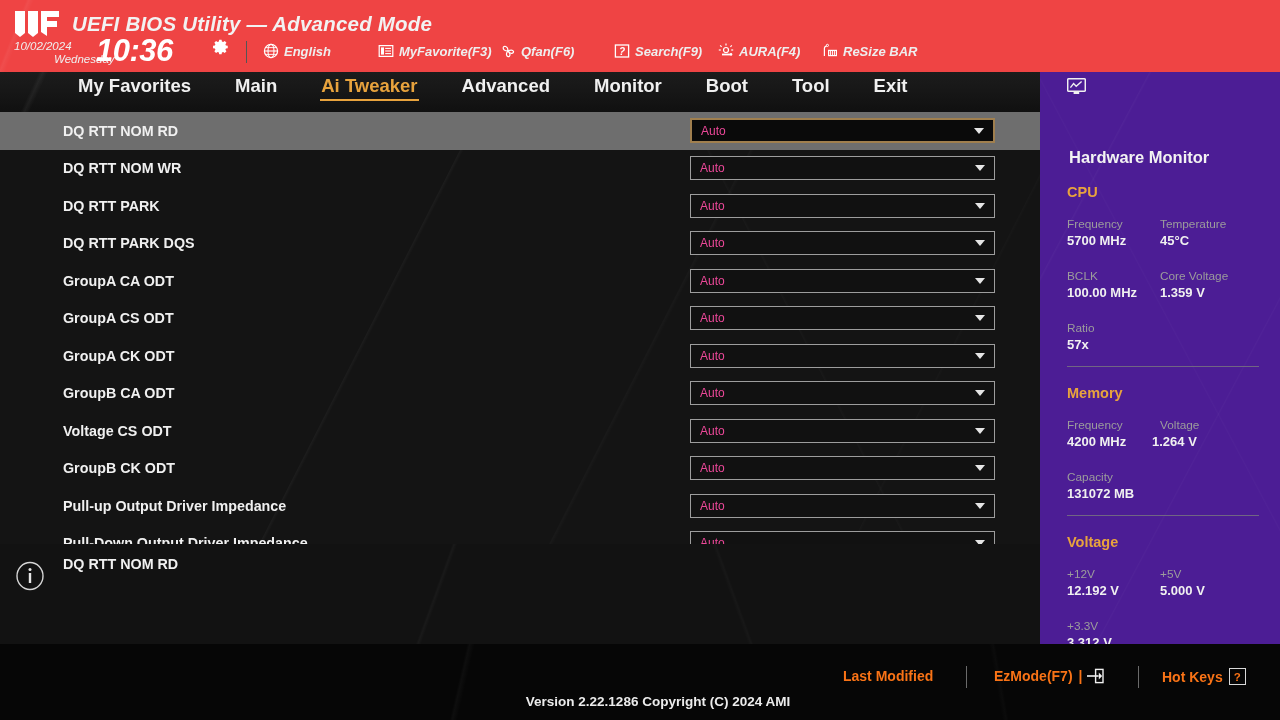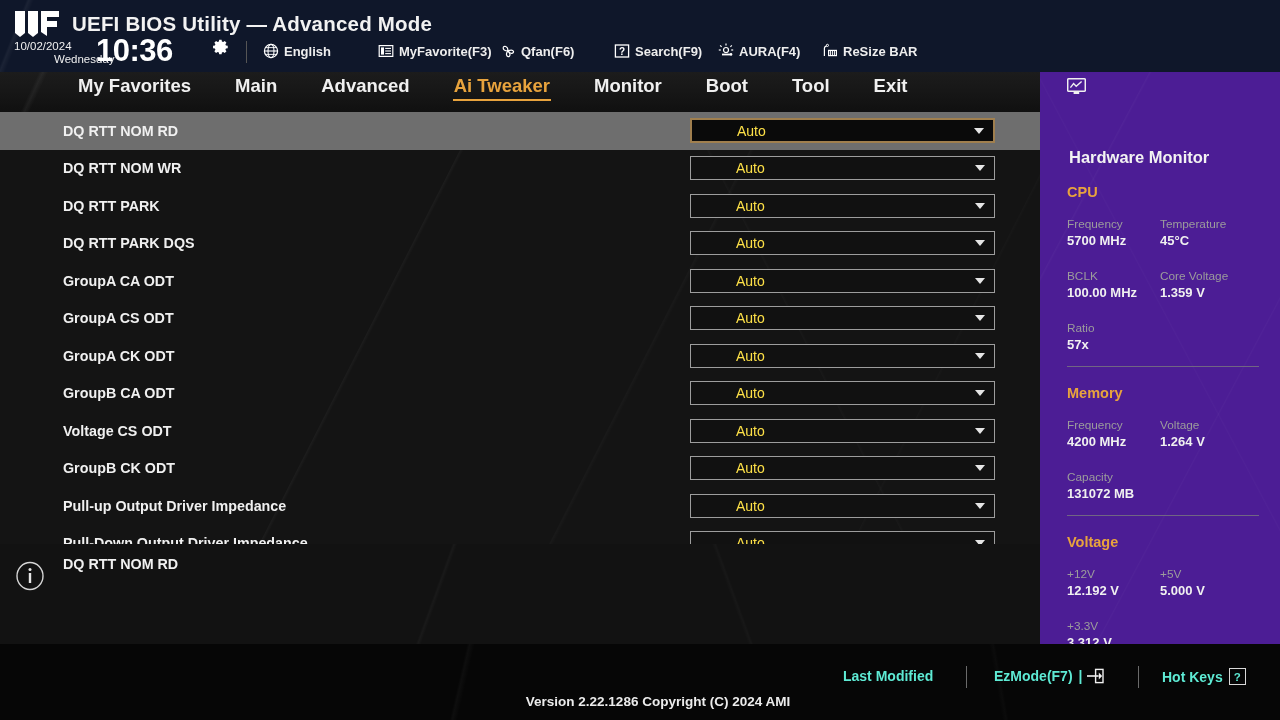--- a/index.html
+++ b/index.html
@@ -23,21 +23,21 @@
       linear-gradient(117deg, transparent 0 85%, rgba(255,255,255,.016) 85.08%, transparent 85.3%);
   }
   .tex2{
     position:absolute; inset:0; pointer-events:none; opacity:.55;
     background:
       linear-gradient(100deg, rgba(255,255,255,.012) 0 24%, transparent 24.2% 100%),
       linear-gradient(250deg, rgba(255,255,255,.010) 0 18%, transparent 18.2% 100%);
   }
 
   
-  #header{ position:absolute; left:0; top:0; width:1280px; height:72px; background:#0f172a; overflow:hidden; }
+  #header{ position:absolute; left:0; top:0; width:1280px; height:72px; background:#ef4444; overflow:hidden;font-style:italic; }
   #header .hdiag{
     position:absolute; inset:0; pointer-events:none;
     background:linear-gradient(112deg, transparent 0 2%, rgba(255,255,255,.05) 2.2%, transparent 2.6% 100%);
   }
   .tuf-logo{ position:absolute; left:13px; top:9px; width:48px; height:30px; }
   .title-main{
     position:absolute; left:72px; top:12px;
     font-size:20.5px; font-weight:bold; letter-spacing:.2px; color:#f2f2f2; white-space:nowrap;
   }
   .dt-block{ position:absolute; left:14px; top:40px; width:78px; line-height:12.5px; }
@@ -64,21 +64,21 @@
   #main{ position:absolute; left:0; top:112px; width:1040px; height:432px; overflow:hidden; background:#141414; }
   #rows{ position:absolute; left:0; top:0; width:1040px; }
   .row{ position:relative; height:37.5px; display:flex; align-items:center; }
   .row.sel{ background:#6e6e6e; }
   .row .lab{ position:absolute; left:63px; font-size:14.3px; font-weight:bold; color:#f0f0f0; white-space:nowrap; }
   .row .dd{
     position:absolute; left:690px; width:305px; height:24px;
     border:1px solid #9d9d9d; background:#111; display:flex; align-items:center; cursor:pointer;
   }
   .row.sel .dd{ border:2px solid #a07f4e; background:#0a0a0a; height:25px; }
-  .dd .val{ position:absolute; left:9px; font-size:14px; color:#fde047; font-weight:normal;margin-left:36px; }
+  .dd .val{ position:absolute; left:9px; font-size:12px; color:#ec4899; font-weight:normal; }
   .dd .car{ position:absolute; right:9px; width:0;height:0;border-left:5px solid transparent;border-right:5px solid transparent;border-top:6px solid #e6e6e6; }
 
   
   #sbtrack{ position:absolute; left:1030px; top:112px; width:6px; height:432px; }
 
   
   #info{ position:absolute; left:0; top:544px; width:1040px; height:100px; background:#121212; overflow:hidden; }
   #info .idiag{position:absolute;inset:0;background:linear-gradient(110deg,transparent 0 42%,rgba(255,255,255,.03) 42.2%,transparent 42.5% 100%),linear-gradient(250deg,transparent 0 30%,rgba(255,255,255,.022) 30.2%,transparent 30.5% 100%);}
   .info-ic{ position:absolute; left:15px; top:17px; width:30px; height:30px; }
   .info-txt{ position:absolute; left:63px; top:12px; font-size:14.3px; font-weight:bold; color:#f0f0f0; }
@@ -89,21 +89,21 @@
   .hw-title{ position:absolute; left:29px; top:76px; font-size:16.5px; font-weight:bold; color:#f2f2f2; }
   .mon-ic{ position:absolute; left:27px; top:6px; width:19px; height:17px; }
   .hw-sec{ position:absolute; left:27px; font-size:14.5px; font-weight:bold; color:#e8a33d; }
   .hw-k{ position:absolute; font-size:11.8px; color:#9c9c9c; font-weight:normal; }
   .hw-v{ position:absolute; font-size:13px; color:#f0f0f0; font-weight:bold; }
   .hw-div{ position:absolute; left:27px; width:192px; height:1px; background:#7e7e7e; opacity:.75; }
 
   
   #footer{ position:absolute; left:0; top:644px; width:1280px; height:76px; background:#060606; overflow:hidden; }
   #footer .fdiag{position:absolute;inset:0;background:linear-gradient(103deg,transparent 0 36%,rgba(255,255,255,.03) 36.2%,transparent 36.6% 100%),linear-gradient(260deg,transparent 0 22%,rgba(255,255,255,.02) 22.2%,transparent 22.5% 100%);}
-  .f-item{ position:absolute; top:668px; font-size:14px; font-weight:bold; color:#5eead4; display:flex; align-items:center; gap:6px; white-space:nowrap; cursor:pointer; }
+  .f-item{ position:absolute; top:668px; font-size:14px; font-weight:bold; color:#f97316; display:flex; align-items:center; gap:6px; white-space:nowrap; cursor:pointer; }
   .f-sep{ position:absolute; top:666px; width:1px; height:22px; background:#6a6a6a; }
   .ver{ position:absolute; left:0; right:0; top:694px; text-align:center; font-size:13.5px; font-weight:bold; color:#ececec;margin-left:36px; }
   .qbox{ display:inline-flex; align-items:center; justify-content:center; width:17px;height:17px;border:1.5px solid #d8d8d8; font-size:11.5px; font-weight:bold; }
 </style>
 </head>
 <body>
 
 <div id="screen">
   <div class="tex"></div>
   <div class="tex2"></div>
@@ -197,22 +197,22 @@
       </svg>
       <span class="lbl">ReSize BAR</span>
     </div>
   </div>
 
   <div id="nav">
     <div class="ndiag"></div>
     <div id="navlist">
         <div class="tab">My Favorites</div>
         <div class="tab">Main</div>
+        <div class="tab active">Ai Tweaker</div>
         <div class="tab">Advanced</div>
-        <div class="tab active">Ai Tweaker</div>
         <div class="tab">Monitor</div>
         <div class="tab">Boot</div>
         <div class="tab">Tool</div>
         <div class="tab">Exit</div>
       </div>
   </div>
 
   <div id="main">
     <div class="tex"></div>
     <div id="rows">
@@ -334,21 +334,21 @@
         <div class="hw-v" style="left: 27px; top: 213px;">100.00 MHz</div>
         <div class="hw-k" style="left: 120px; top: 197px;">Core Voltage</div>
         <div class="hw-v" style="left: 120px; top: 213px;">1.359 V</div>
         <div class="hw-k" style="left: 27px; top: 249px;">Ratio</div>
         <div class="hw-v" style="left: 27px; top: 265px;">57x</div>
         <div class="hw-div" style="top: 294px;"></div>
         <div class="hw-sec" style="top: 313px;">Memory</div>
         <div class="hw-k" style="left: 27px; top: 346px;">Frequency</div>
         <div class="hw-v" style="left: 27px; top: 362px;">4200 MHz</div>
         <div class="hw-k" style="left: 120px; top: 346px;">Voltage</div>
-        <div class="hw-v" style="left: 120px; top: 362px;">1.264 V</div>
+        <div class="hw-v" style="left: 112px; top: 362px;">1.264 V</div>
         <div class="hw-k" style="left: 27px; top: 398px;">Capacity</div>
         <div class="hw-v" style="left: 27px; top: 414px;">131072 MB</div>
         <div class="hw-div" style="top: 443px;"></div>
         <div class="hw-sec" style="top: 462px;">Voltage</div>
         <div class="hw-k" style="left: 27px; top: 495px;">+12V</div>
         <div class="hw-v" style="left: 27px; top: 511px;">12.192 V</div>
         <div class="hw-k" style="left: 120px; top: 495px;">+5V</div>
         <div class="hw-v" style="left: 120px; top: 511px;">5.000 V</div>
         <div class="hw-k" style="left: 27px; top: 547px;">+3.3V</div>
         <div class="hw-v" style="left: 27px; top: 563px;">3.312 V</div>

